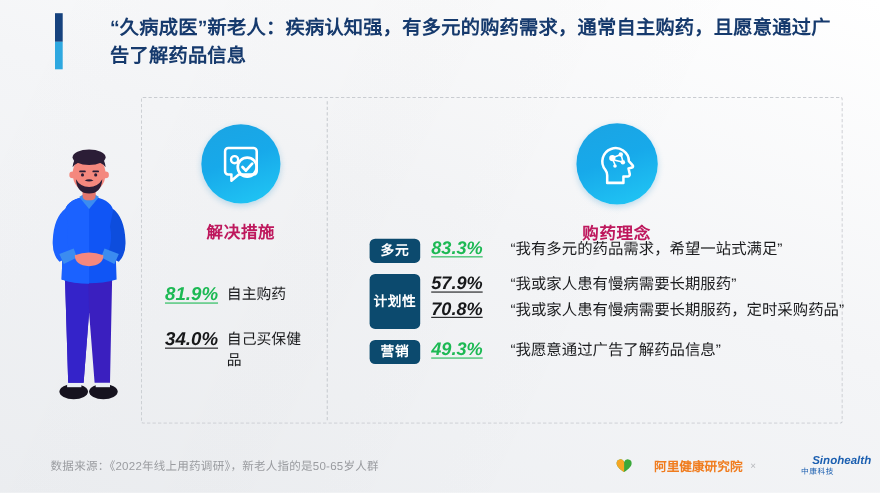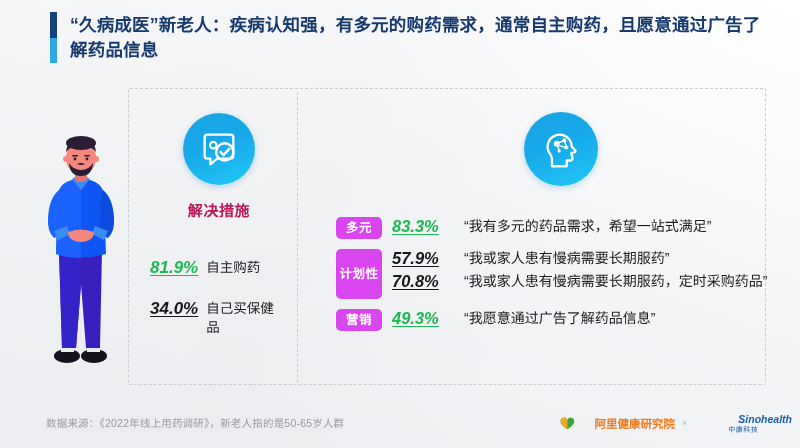--- a/index.html
+++ b/index.html
@@ -9,21 +9,21 @@
     font-family:"Liberation Sans","DejaVu Sans",sans-serif;
     background:
       linear-gradient(115deg, rgba(255,255,255,0) 0%, rgba(0,0,0,0.012) 40%, rgba(255,255,255,0) 70%),
       linear-gradient(200deg, #ffffff 0%, #f4f5f7 45%, #eceef1 100%);
     position:relative;
     -webkit-font-smoothing:antialiased;
   }
   .slide{position:absolute;inset:0;}
 
   
-  .title-wrap{position:absolute;left:50px;top:12px;width:720px;display:flex;align-items:stretch;}
+  .title-wrap{position:absolute;left:50px;top:12px;width:720px;display:flex;align-items:stretch;gap:30px;}
   .title-bar{width:7px;flex:0 0 7px;margin-right:13px;display:flex;flex-direction:column;}
   .title-bar .b1{flex:0 0 50%;background:#16427e;}
   .title-bar .b2{flex:0 0 50%;background:#2ea8e0;}
   .title-text{
     font-size:17.5px;font-weight:bold;color:#163a6d;line-height:25px;
     letter-spacing:.2px;padding-top:1px;
   }
 
   
   .dashed-box{
@@ -63,21 +63,21 @@
   }
   .lstat .num.green{color:#1db954;}
   .lstat .num.black{color:#17181a;}
   .lstat .lbl{font-size:13.5px;color:#1b1c1e;line-height:19px;width:72px;}
 
   
   .right-rows{position:absolute;left:336px;top:216px;width:452px;}
   .rrow{display:flex;align-items:flex-start;margin-bottom:9px;}
   .tag{
     flex:0 0 auto;width:46px;min-height:22px;border-radius:5px;
-    background:#d946ef;color:#fff;font-size:12.5px;font-weight:bold;
+    background:#0c4a6e;color:#fff;font-size:12.5px;font-weight:bold;
     display:flex;align-items:center;justify-content:center;
     text-align:center;line-height:14px;letter-spacing:.5px;padding:3px 0;
     box-sizing:border-box;margin-top:1px;
   }
   .tag.tall{min-height:50px;}
   .rbody{margin-left:10px;flex:1;}
   .rline{display:flex;align-items:flex-start;margin-bottom:2px;}
   .rline .num{
     font-size:16.5px;font-weight:bold;font-style:italic;
     text-decoration:underline;text-underline-offset:2px;
@@ -180,20 +180,21 @@
       <svg viewBox="0 0 48 48" width="46" height="46">
         <path d="M30 42 v-6 h4 a2 2 0 0 0 2 -2.4 l-1.2 -5.2 l3.4 -1 a1.3 1.3 0 0 0 .6 -2.1 l-3.6 -3.9
                  a12.6 12.6 0 1 0 -22.4 8.2 a9 9 0 0 1 1.8 5.2 V42 Z" fill="none" stroke="#ffffff" stroke-width="2.4" stroke-linejoin="round" stroke-linecap="round"></path>
         <circle cx="19.5" cy="18.5" r="3" fill="#ffffff"></circle>
         <circle cx="27.5" cy="15" r="2.1" fill="#ffffff"></circle>
         <circle cx="29.5" cy="22.5" r="2.1" fill="#ffffff"></circle>
         <circle cx="22" cy="26" r="1.7" fill="#ffffff"></circle>
         <path d="M21.5 17.5 L26.5 15.5 M22 20.5 L28 22 M20.5 21.2 L21.8 24.4 M28.2 16.8 L29.2 20.6" stroke="#ffffff" stroke-width="1.5" stroke-linecap="round"></path>
       </svg>
     </div>
+    <div class="icon-label">购药理念</div>
   </div>
 
   <div class="left-stats">
     <div class="lstat">
       <div class="num green">81.9%</div>
       <div class="lbl">自主购药</div>
     </div>
     <div class="lstat">
       <div class="num black">34.0%</div>
       <div class="lbl">自己买保健品</div>

